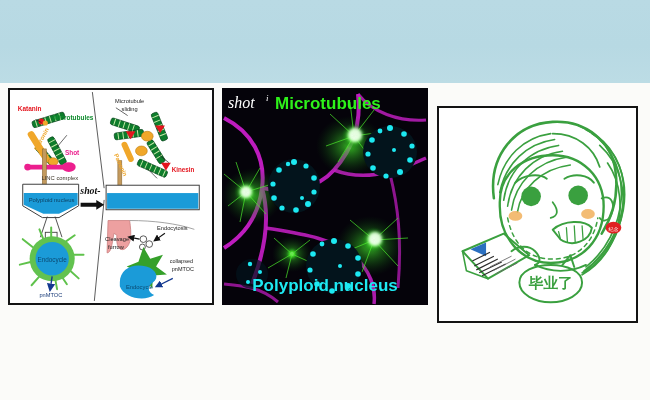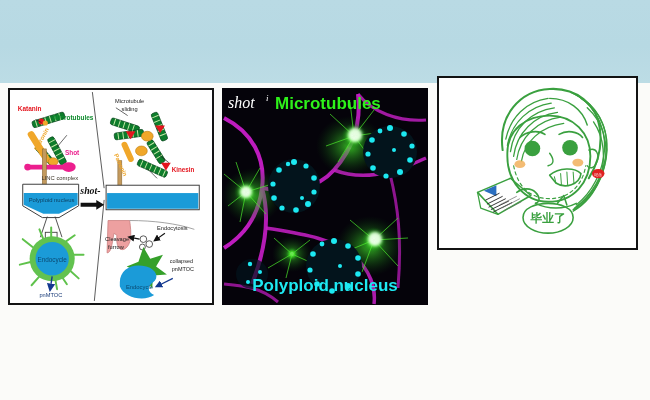--- a/index.html
+++ b/index.html
@@ -25,21 +25,21 @@
   
   .panel{
     position:absolute;
     background:#ffffff;
     border:2.5px solid #131313;
     box-sizing:border-box;
     overflow:hidden;
   }
   #panel-diagram{left:8px;top:88px;width:206px;height:217px;}
   #panel-micro{left:222px;top:88px;width:206px;height:217px;border:none;background:#05030a;}
-  #panel-cartoon{left:437px;top:76px;width:201px;height:174px;}
+  #panel-cartoon{left:437px;top:106px;width:201px;height:217px;}
 
   .panel-svg{display:block;width:100%;height:100%;}
 
   
 </style>
 </head>
 <body>
 
 <div id="stage">
 

